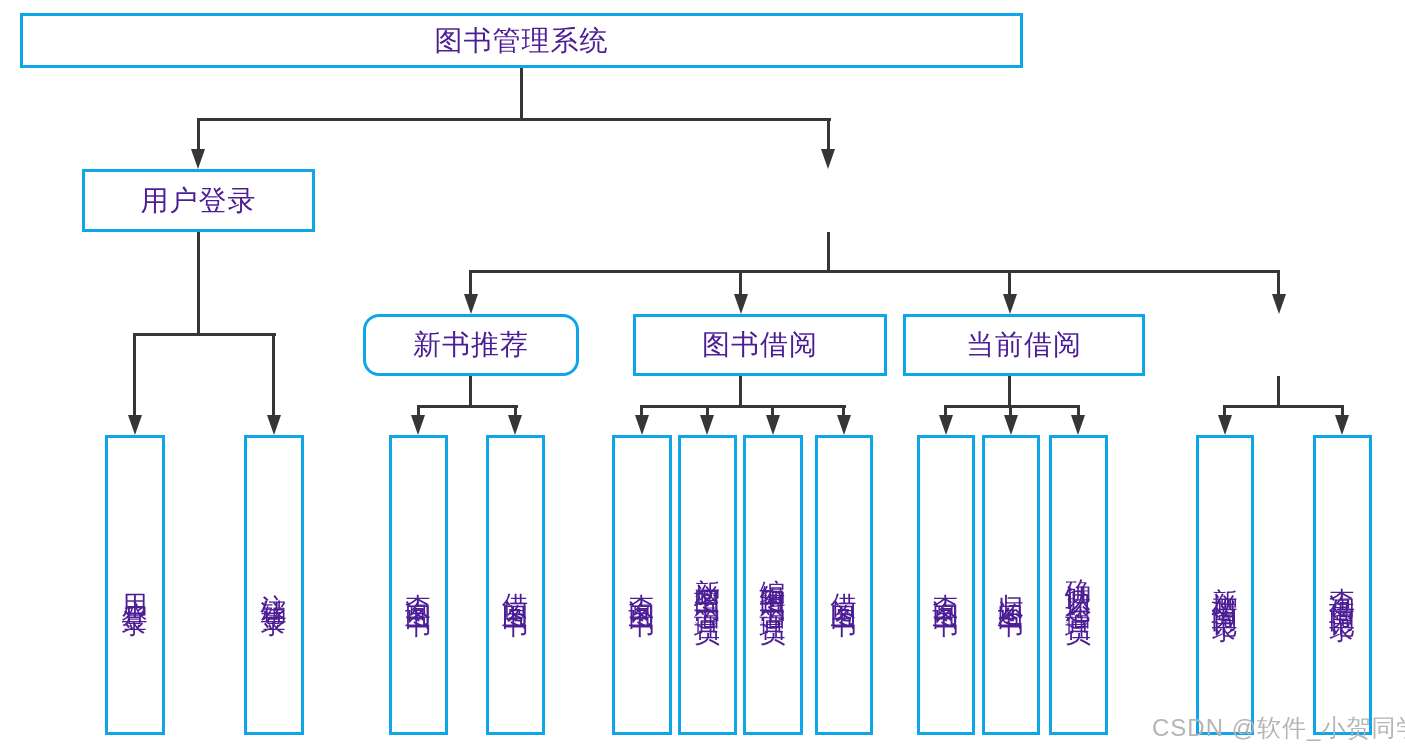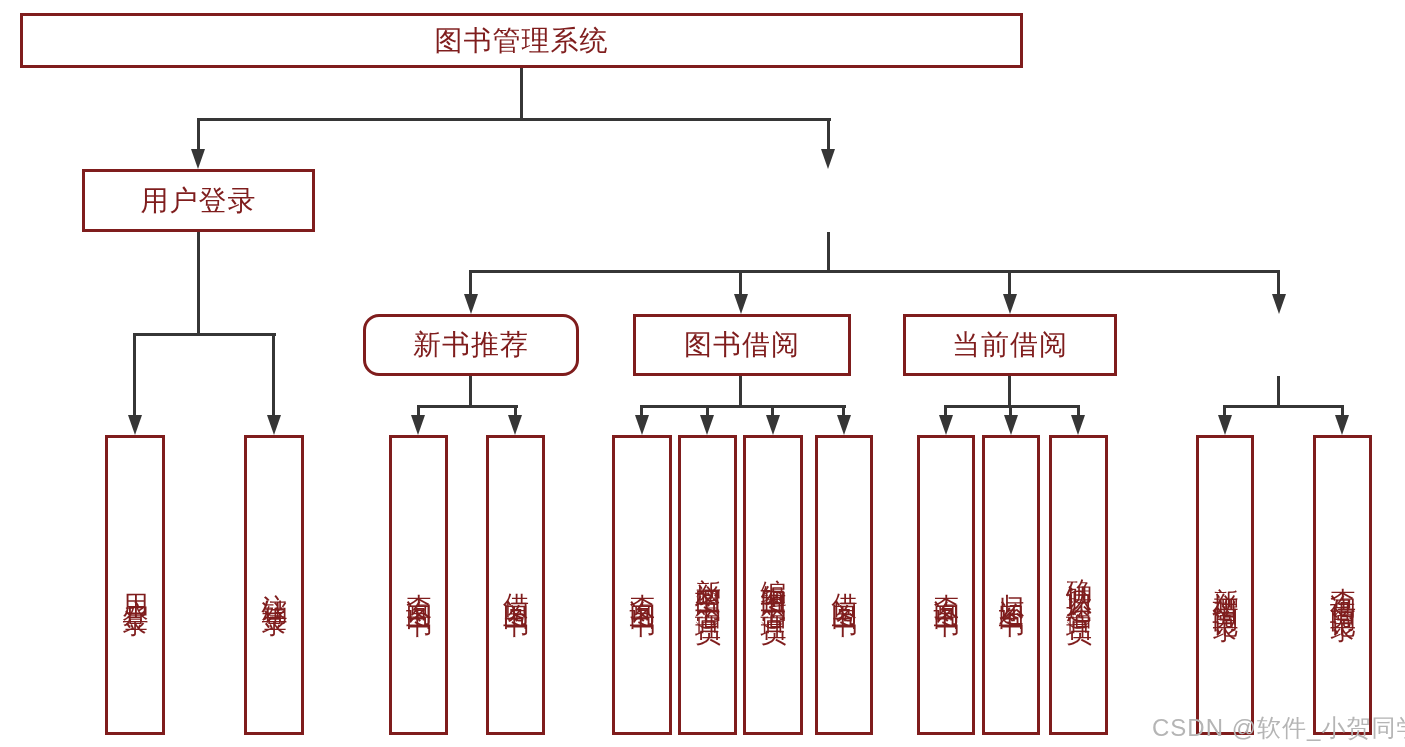--- a/index.html
+++ b/index.html
@@ -6,27 +6,26 @@
   #canvas{
     position:relative;
     width:1405px;height:747px;
     background:#ffffff;
     font-family:"Liberation Sans","DejaVu Sans",sans-serif;
     overflow:hidden;
   }
   .node{
     position:absolute;
     box-sizing:border-box;
-    border:3px solid #7f1d1d;
+    border:3px solid #0ea5e9;
     background:#ffffff;
     display:flex;
     align-items:center;
     justify-content:center;
-    color:#7f1d1d;
-    font-family:Liberation Serif, serif;
+    color:#4c1d95;
   }
   .hnode{font-size:28px;letter-spacing:1px;}
   .leaf{top:435px;height:300px;font-size:26px;}
   .vtext{
     writing-mode:vertical-rl;
     text-orientation:mixed;
     letter-spacing:6px;
     line-height:1;
     white-space:nowrap;
   }
@@ -58,24 +57,24 @@
     <span>图书管理系统</span>
   </div>
 
   <div class="node hnode" style="left:82px;top:169px;width:233px;height:63px;">
     <span>用户登录</span>
   </div>
 
   <div class="node hnode" style="left:363px;top:314px;width:216px;height:62px;border-radius:16px;">
     <span>新书推荐</span>
   </div>
-  <div class="node hnode" style="left:633px;top:314px;width:218px;height:62px;">
+  <div class="node hnode" style="left:633px;top:314px;width:254px;height:62px;">
     <span>图书借阅</span>
   </div>
-  <div class="node hnode" style="left:903px;top:314px;width:214px;height:62px;">
+  <div class="node hnode" style="left:903px;top:314px;width:242px;height:62px;">
     <span>当前借阅</span>
   </div>
 
   <div class="node leaf" style="left:105px;width:60px;">
     <span class="vtext">用户登录</span>
   </div>
   <div class="node leaf" style="left:244px;width:60px;">
     <span class="vtext">注销登录</span>
   </div>
 

